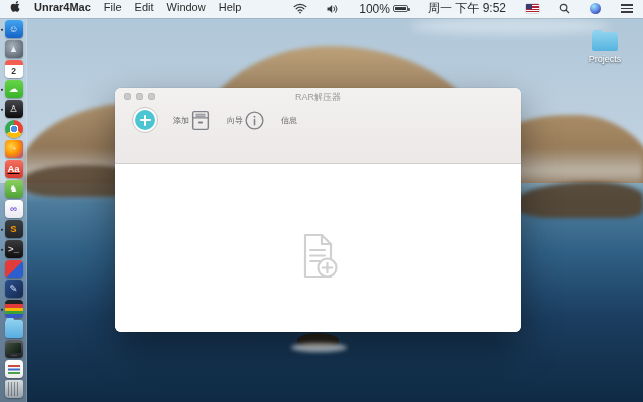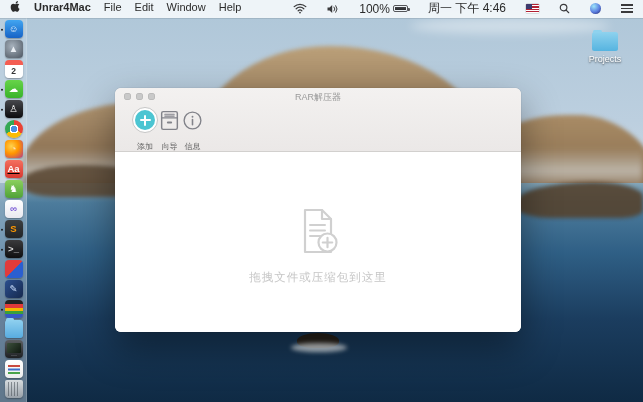--- a/index.html
+++ b/index.html
@@ -88,28 +88,28 @@
   .dock-icon.notes::before { content:""; position:absolute; left:3px; right:3px; top:5px; height:1.5px;
     background:#c94a3f; box-shadow:0 3.5px 0 #3f6fc9, 0 7px 0 #4aa34a; }
   .dock-icon.trash { background:linear-gradient(180deg,#d7dcdf,#99a1a9); border-radius:2px 2px 4px 4px; }
   .dock-icon.trash::before { content:""; position:absolute; inset:2px 3px;
     background:repeating-linear-gradient(90deg,rgba(70,78,85,.55) 0 1px,transparent 1px 3px); }
 
   
   .app-window { position:absolute; left:115px; top:88px; width:406px; height:244px; z-index:5;
     border-radius:6px; overflow:hidden; background:#fff;
     box-shadow:0 16px 38px rgba(0,0,0,.42), 0 0 1px rgba(0,0,0,.35); }
-  .win-header { height:64px; background:linear-gradient(180deg,#f3f1f0,#ebe8e7);
+  .win-header { height:76px; background:linear-gradient(180deg,#f3f1f0,#ebe8e7);
     border-bottom:1px solid #d2d0ce; position:relative; }
   .traffic { position:absolute; top:5px; left:9px; display:flex; gap:5.5px; }
   .traffic span { width:6.5px; height:6.5px; border-radius:50%; background:#c9c9c9;
     box-shadow:inset 0 0 0 .5px rgba(0,0,0,.15); }
   .win-title { text-align:center; padding-top:3px; font-size:9px; color:#9a9a9a; }
   .toolbar { display:flex; align-items:flex-start; padding:3px 17px 0; }
-  .tool { display:flex; flex-direction:column; align-items:center; gap:8px; cursor:default; }
+  .tool { display:flex; flex-direction:row; align-items:center; gap:15px; cursor:default; }
   .tool + .tool { }
   .tool-right { margin-left:auto; }
   .tool-label { font-size:8px; color:#5f5f5f; white-space:nowrap; }
   .add-outer { width:26px; height:26px; border-radius:50%; background:#fff;
     border:1px solid #c6c6c6; display:flex; align-items:center; justify-content:center; }
   .add-inner { width:20px; height:20px; border-radius:50%; background:#4cc5d2; position:relative; }
   .add-inner::before, .add-inner::after { content:""; position:absolute; background:#fff; border-radius:1px; }
   .add-inner::before { left:4.5px; right:4.5px; top:9px; height:2px; }
   .add-inner::after  { top:4.5px; bottom:4.5px; left:9px; width:2px; }
   .tool-ico { height:26px; display:flex; align-items:center; justify-content:center; }
@@ -168,21 +168,21 @@
     <span style="display:flex;">
       <svg width="12" height="10" viewBox="0 0 12 10">
           <path fill="#3a3a3c" d="M0.5 3.4v3.2h2.1L5.2 9V1L2.6 3.4H0.5z"></path>
           <path fill="none" stroke="#3a3a3c" stroke-width="1" stroke-linecap="round" d="M7 3a2.8 2.8 0 0 1 0 4M8.8 1.7a5.2 5.2 0 0 1 0 6.6"></path>
         </svg>
     </span>
     <span class="battery-wrap">
       <span>100%</span>
       <span class="battery-body"></span>
     </span>
-    <span>周一 下午 4:46</span>
+    <span>周一 下午 9:52</span>
     <span class="us-flag"></span>
     <span style="display:flex;">
       <svg width="11" height="11" viewBox="0 0 12 12" fill="none" stroke="#3a3a3c" stroke-width="1.3" stroke-linecap="round">
           <circle cx="5" cy="5" r="3.6"></circle>
           <path d="M7.8 7.8l2.8 2.8"></path>
         </svg>
     </span>
     <span class="siri-orb"></span>
     <span class="nc-icon"></span>
   </div>
@@ -314,20 +314,19 @@
   </div>
 
   <div class="win-content">
     <svg width="56" height="56" viewBox="0 0 56 56" fill="none" stroke="#d0d0d0" stroke-width="2.2" stroke-linejoin="round" stroke-linecap="round">
       <path d="M15 7h17l9 9v33H15z"></path>
       <path d="M32 7v9h9"></path>
       <path d="M20 22h15M20 27.5h15M20 33h10" stroke-width="2"></path>
       <circle cx="37.5" cy="39.5" r="9" fill="#ffffff"></circle>
       <path d="M32.8 39.5h9.4M37.5 34.8v9.4"></path>
     </svg>
-    <div class="drop-hint">拖拽文件或压缩包到这里</div>
   </div>
 </div>
 
 <div class="desk-folder">
   <div class="folder-glyph"></div>
   <div class="folder-label">Projects</div>
 </div>
 
 </body></html>

